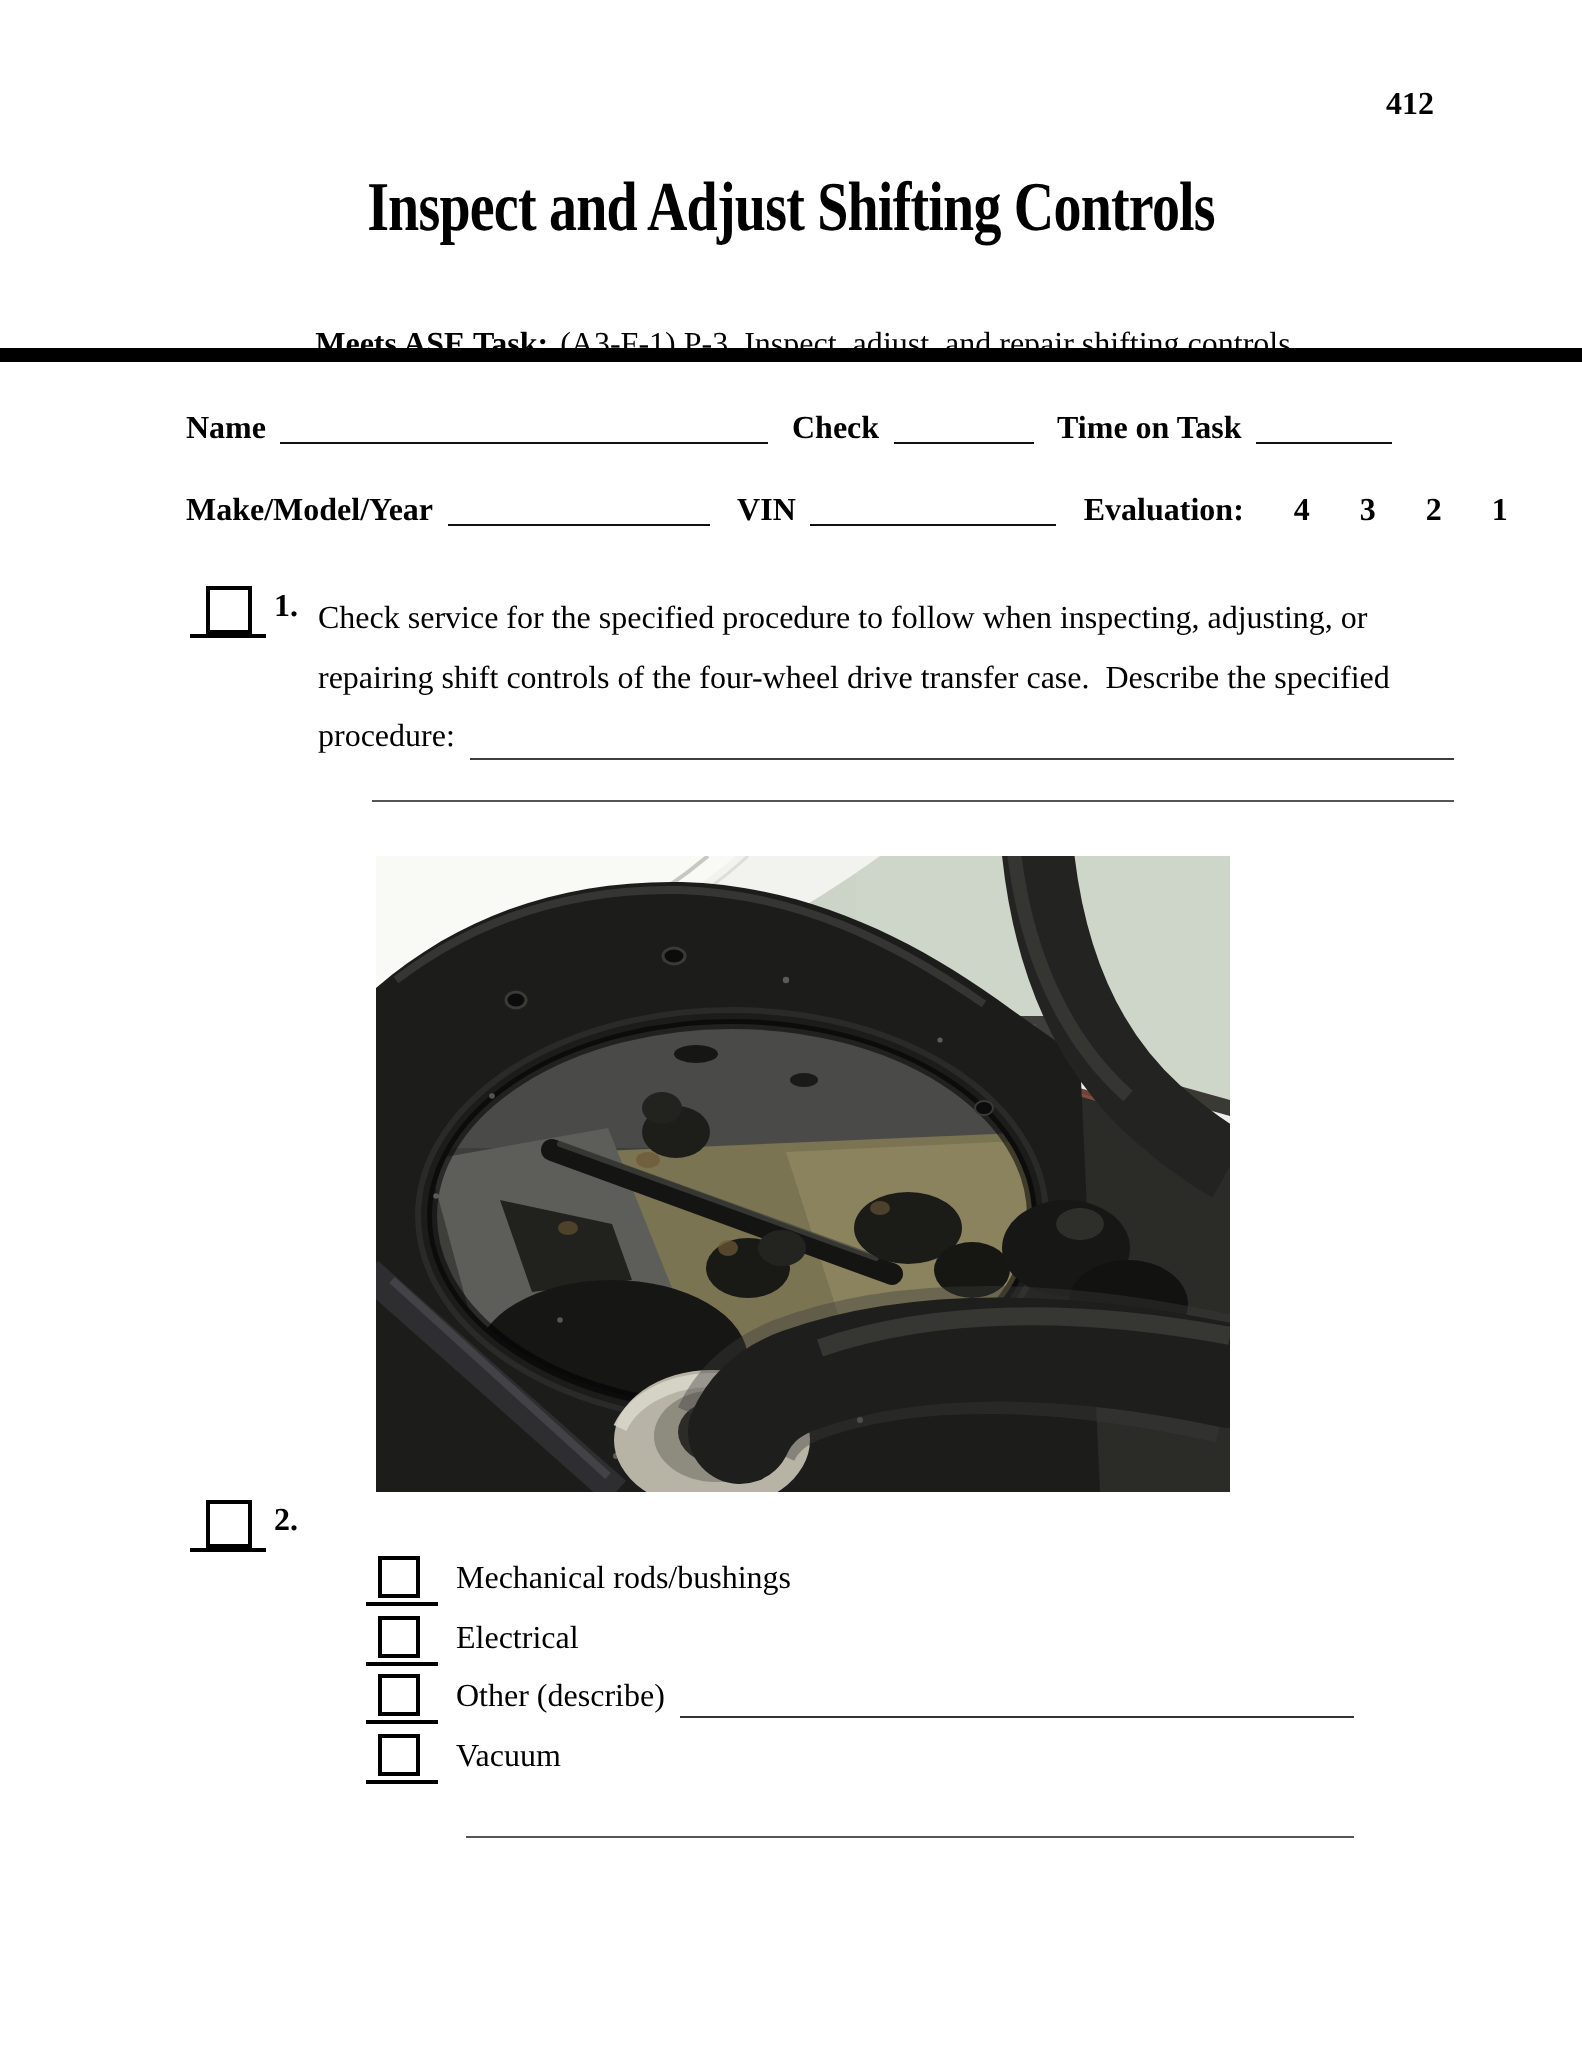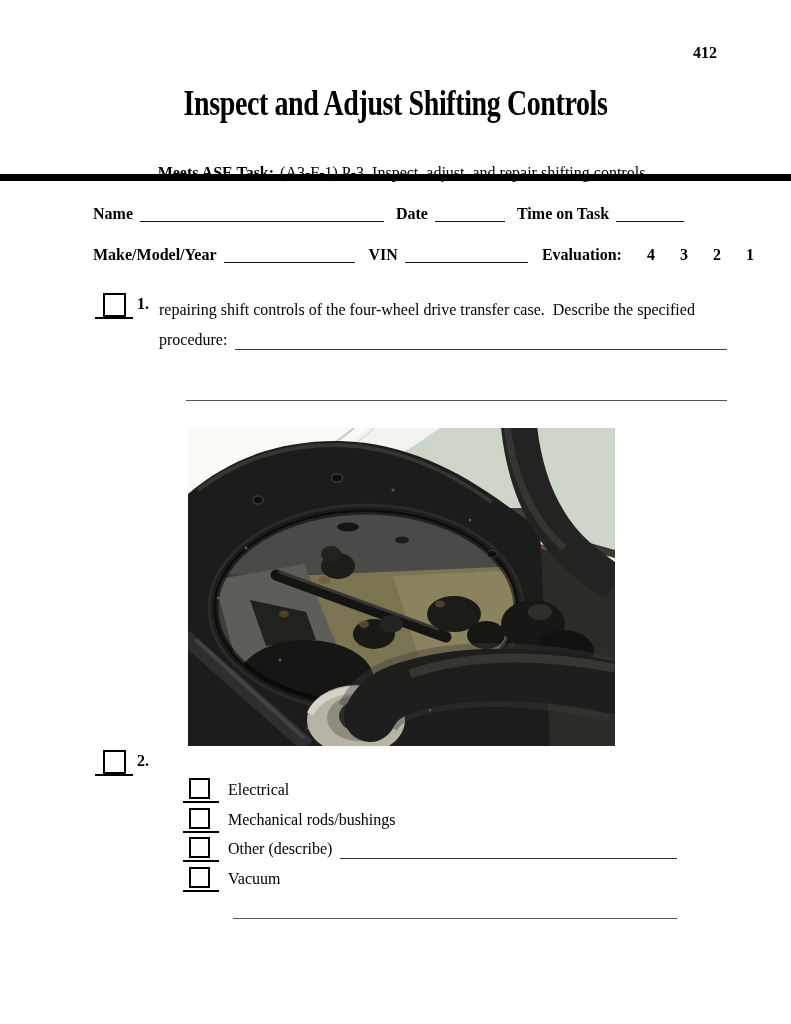--- a/index.html
+++ b/index.html
@@ -118,21 +118,21 @@
 
   <div class="ase">
     <span class="b">Meets ASE Task:</span><span>(A3-F-1) P-3  Inspect, adjust, and repair shifting controls.</span>
   </div>
 
   <div class="rule"></div>
 
   <div class="inforow row1">
     <span class="b">Name</span>
     <span class="blank w244"></span>
-    <span class="b">Date</span>
+    <span class="b">Check</span>
     <span class="blank w70"></span>
     <span class="b">Time on Task</span>
     <span class="blank w68"></span>
   </div>
 
   <div class="inforow row2">
     <span class="b">Make/Model/Year</span>
     <span class="blank w131"></span>
     <span class="b">VIN</span>
     <span class="blank w123"></span>
@@ -142,20 +142,21 @@
     <span class="evnum">2</span>
     <span class="evnum">1</span>
   </div>
 
   <div class="task task1">
     <span class="cbline">
       <span class="cb"></span>
     </span>
     <span class="tnum">1.</span>
     <div class="ttext">
+      <div class="tline">Check service for the specified procedure to follow when inspecting, adjusting, or</div>
       <div class="tline">repairing shift controls of the four-wheel drive transfer case.  Describe the specified</div>
       <div class="tline flexline">
         <span>procedure:</span>
         <span class="fillblank"></span>
       </div>
     </div>
     <div class="extra-blank"></div>
   </div>
 
   <div class="photo">
@@ -246,27 +247,27 @@
       <span class="cb"></span>
     </span>
     <span class="tnum">2.</span>
   </div>
 
   <div class="options">
     <div class="opt">
       <span class="cbline2">
         <span class="cb2"></span>
       </span>
+      <span class="opt-label">Mechanical rods/bushings</span>
+    </div>
+    <div class="opt">
+      <span class="cbline2">
+        <span class="cb2"></span>
+      </span>
       <span class="opt-label">Electrical</span>
-    </div>
-    <div class="opt">
-      <span class="cbline2">
-        <span class="cb2"></span>
-      </span>
-      <span class="opt-label">Mechanical rods/bushings</span>
     </div>
     <div class="opt">
       <span class="cbline2">
         <span class="cb2"></span>
       </span>
       <span class="opt-label">Other (describe)</span>
       <span class="fillblank"></span>
     </div>
     <div class="opt">
       <span class="cbline2">

